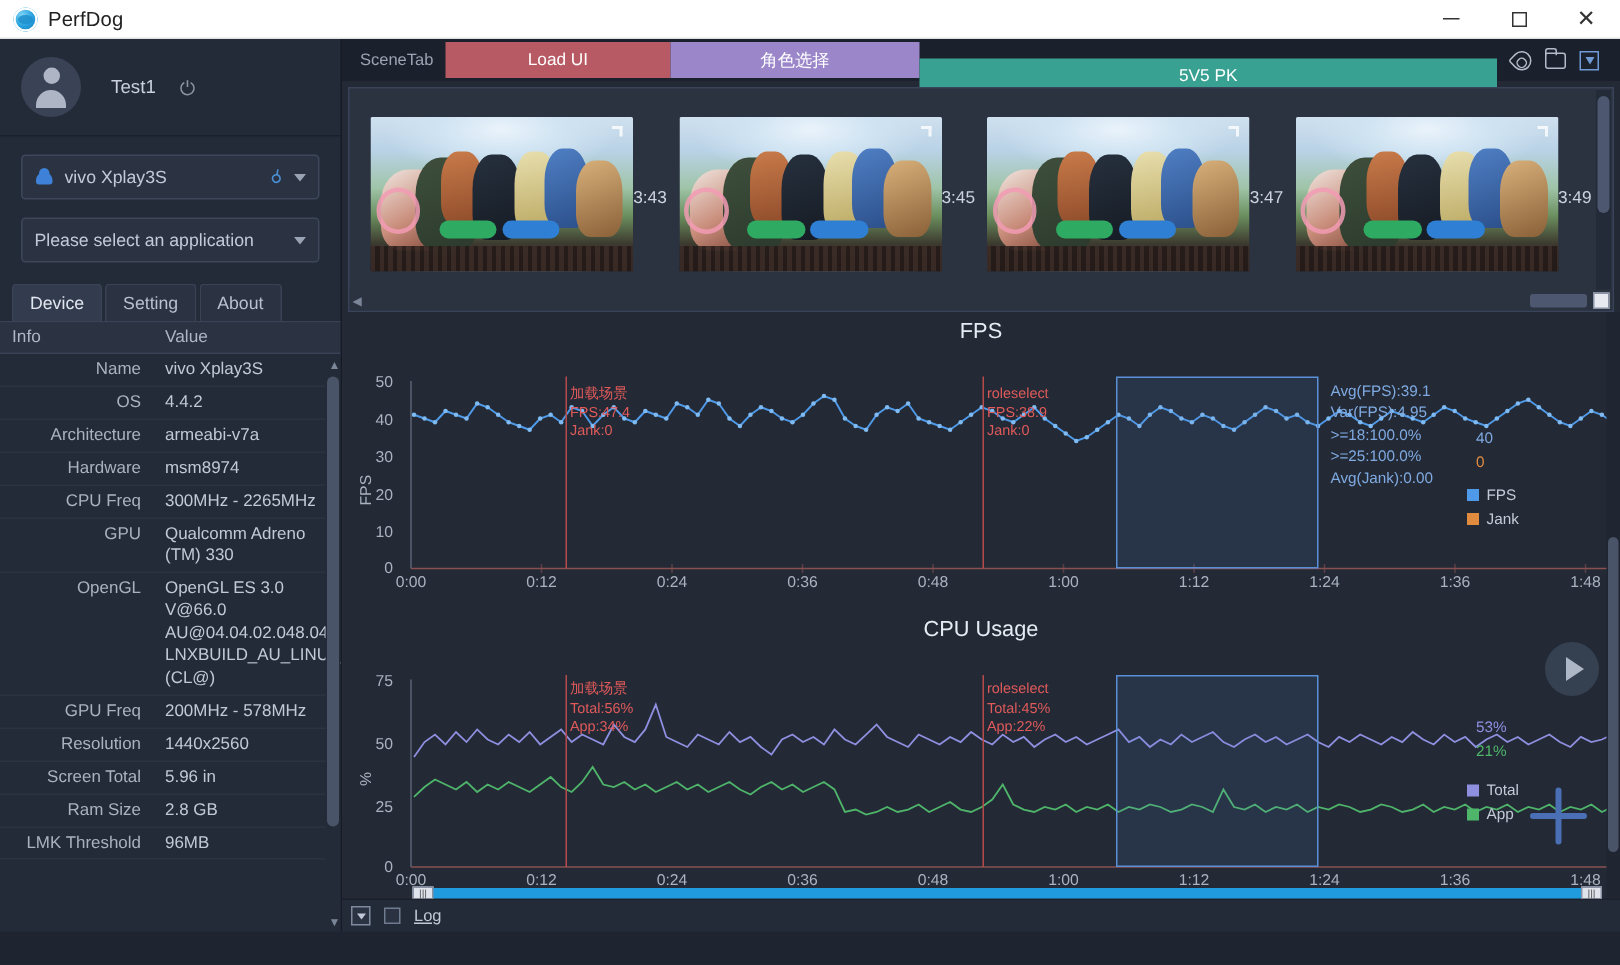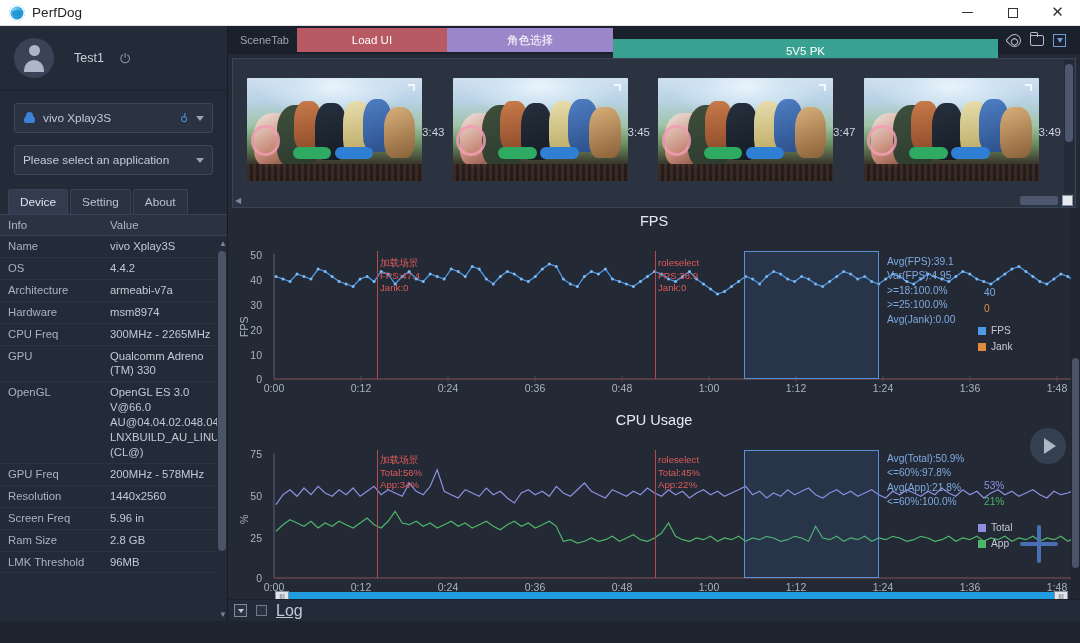--- a/index.html
+++ b/index.html
@@ -67,21 +67,21 @@
     border:1px solid #394355; border-bottom:none; border-radius:3px 3px 0 0; }
   .tab.active { background:#323c4e; color:#e2e7ef; }
 
   .table-wrap { flex:1; min-height:0; overflow:hidden; position:relative;
     border-top:1px solid #394355; background:#242b38; }
   table.info { width:100%; border-collapse:collapse; table-layout:fixed; }
   table.info th { background:#2b3343; color:#aeb6c5; font-size:11.5px; font-weight:normal;
     text-align:left; padding:4px 8px; border-bottom:1px solid #394355; }
   table.info td { color:#c2c9d6; font-size:11.3px; padding:3px 8px; vertical-align:top;
     border-bottom:1px solid #2b3240; line-height:1.32; }
-  table.info td.k { color:#aab2c0; }
+  table.info td.k { color:#aab2c0;text-align:right; }
   table.info th:first-child, table.info td:first-child { width:102px; }
   .sb-scroll { position:absolute; right:0; top:22px; bottom:0; width:10px; background:#242b38; }
   .sb-thumb { position:absolute; top:14px; left:1px; width:8px; height:300px; background:#4a5468;
     border-radius:4px; }
   .sb-arrow { position:absolute; left:2px; color:#7c8699; font-size:8px; }
   .sb-arrow.up { top:2px; }
   .sb-arrow.dn { bottom:2px; }
 
   
   .main { flex:1; min-width:0; background:#232a36; display:flex; flex-direction:column; position:relative; }
@@ -187,21 +187,21 @@
     background:#4a5468; border-radius:4px; }
 
   
   .bottom { height:22px; flex:0 0 22px; background:#242b38; display:flex; align-items:center;
     padding:0 6px; gap:9px; border-top:1px solid #1b212c; }
   .downbox { width:13px; height:13px; border:1px solid #7f8a9c; background:#2b3343;
     display:flex; align-items:center; justify-content:center; }
   .downbox i { width:0;height:0;border-left:3px solid transparent;border-right:3px solid transparent;
     border-top:4px solid #c2c9d6; }
   .chk { width:11px; height:11px; border:1px solid #6e7a8e; background:#2b3343; }
-  .logtxt { color:#c2c9d6; font-size:16px;text-decoration:underline; }
+  .logtxt { color:#c2c9d6; font-size:11px;text-decoration:underline; }
 </style>
 </head>
 <body>
 
 <div class="app">
 
   <div class="titlebar">
     <div class="tb-logo"></div>
     <div class="tb-title">PerfDog</div>
     <div class="tb-spacer"></div>
@@ -289,21 +289,21 @@
               </tr>
             <tr>
                 <td class="k">GPU Freq</td>
                 <td>200MHz - 578MHz</td>
               </tr>
             <tr>
                 <td class="k">Resolution</td>
                 <td>1440x2560</td>
               </tr>
             <tr>
-                <td class="k">Screen Freq</td>
+                <td class="k">Screen Total</td>
                 <td>5.96 in</td>
               </tr>
             <tr>
                 <td class="k">Ram Size</td>
                 <td>2.8 GB</td>
               </tr>
             <tr>
                 <td class="k">LMK Threshold</td>
                 <td>96MB</td>
               </tr>
@@ -649,26 +649,20 @@
               <div>加载场景</div>
               <div>Total:56%</div>
               <div>App:34%</div>
             </div>
             <div class="anno" style="left:426px; top:26px;">
               <div>roleselect</div>
               <div>Total:45%</div>
               <div>App:22%</div>
             </div>
 
-            <div class="stats" style="left:655px; top:24px;">
-              <div>Avg(Total):50.9%</div>
-              <div>&lt;=60%:97.8%</div>
-              <div>Avg(App):21.8%</div>
-              <div>&lt;=60%:100.0%</div>
-            </div>
             <div class="vnum" style="left:752px; top:52px; color:#8f8fe0;">53%</div>
             <div class="vnum" style="left:752px; top:68px; color:#4fb56a;">21%</div>
 
             <div class="legend" style="left:746px; top:92px;">
               <div><span class="sw" style="background:#8f8fe0"></span><span>Total</span></div>
               <div><span class="sw" style="background:#4fb56a"></span><span>App</span></div>
             </div>
 
             <div class="xtick" style="left:25px;  top:153px;">0:00</div>
             <div class="xtick" style="left:112px; top:153px;">0:12</div>

